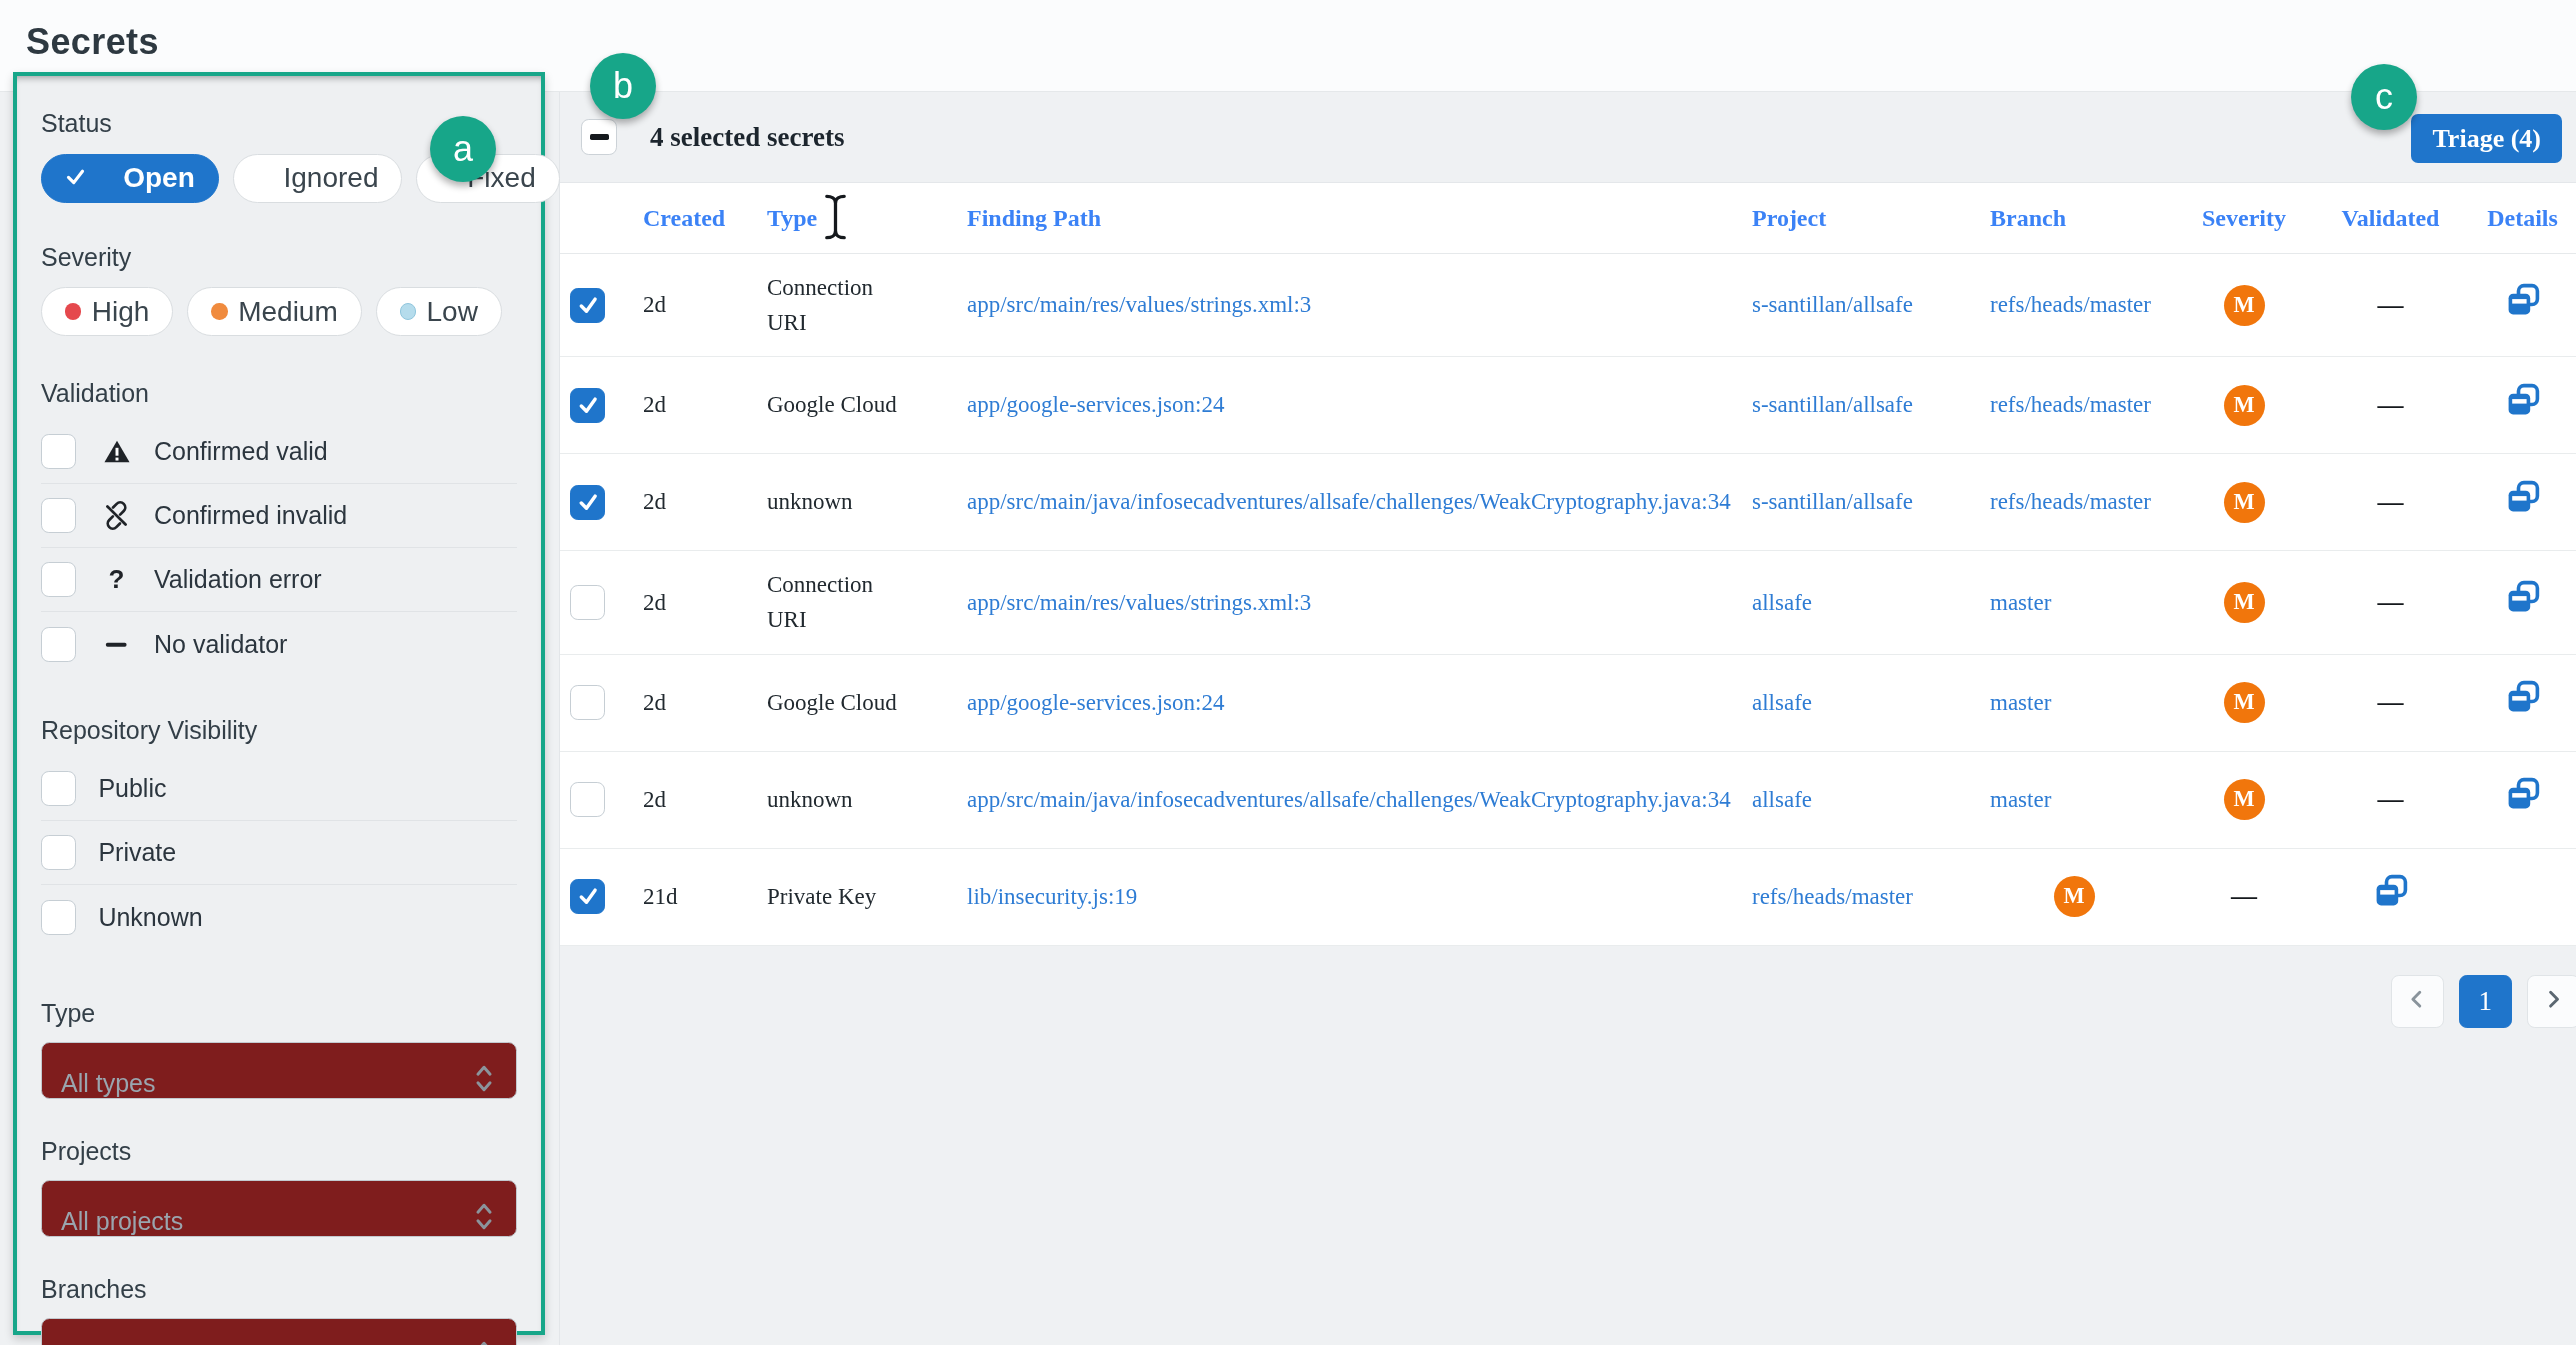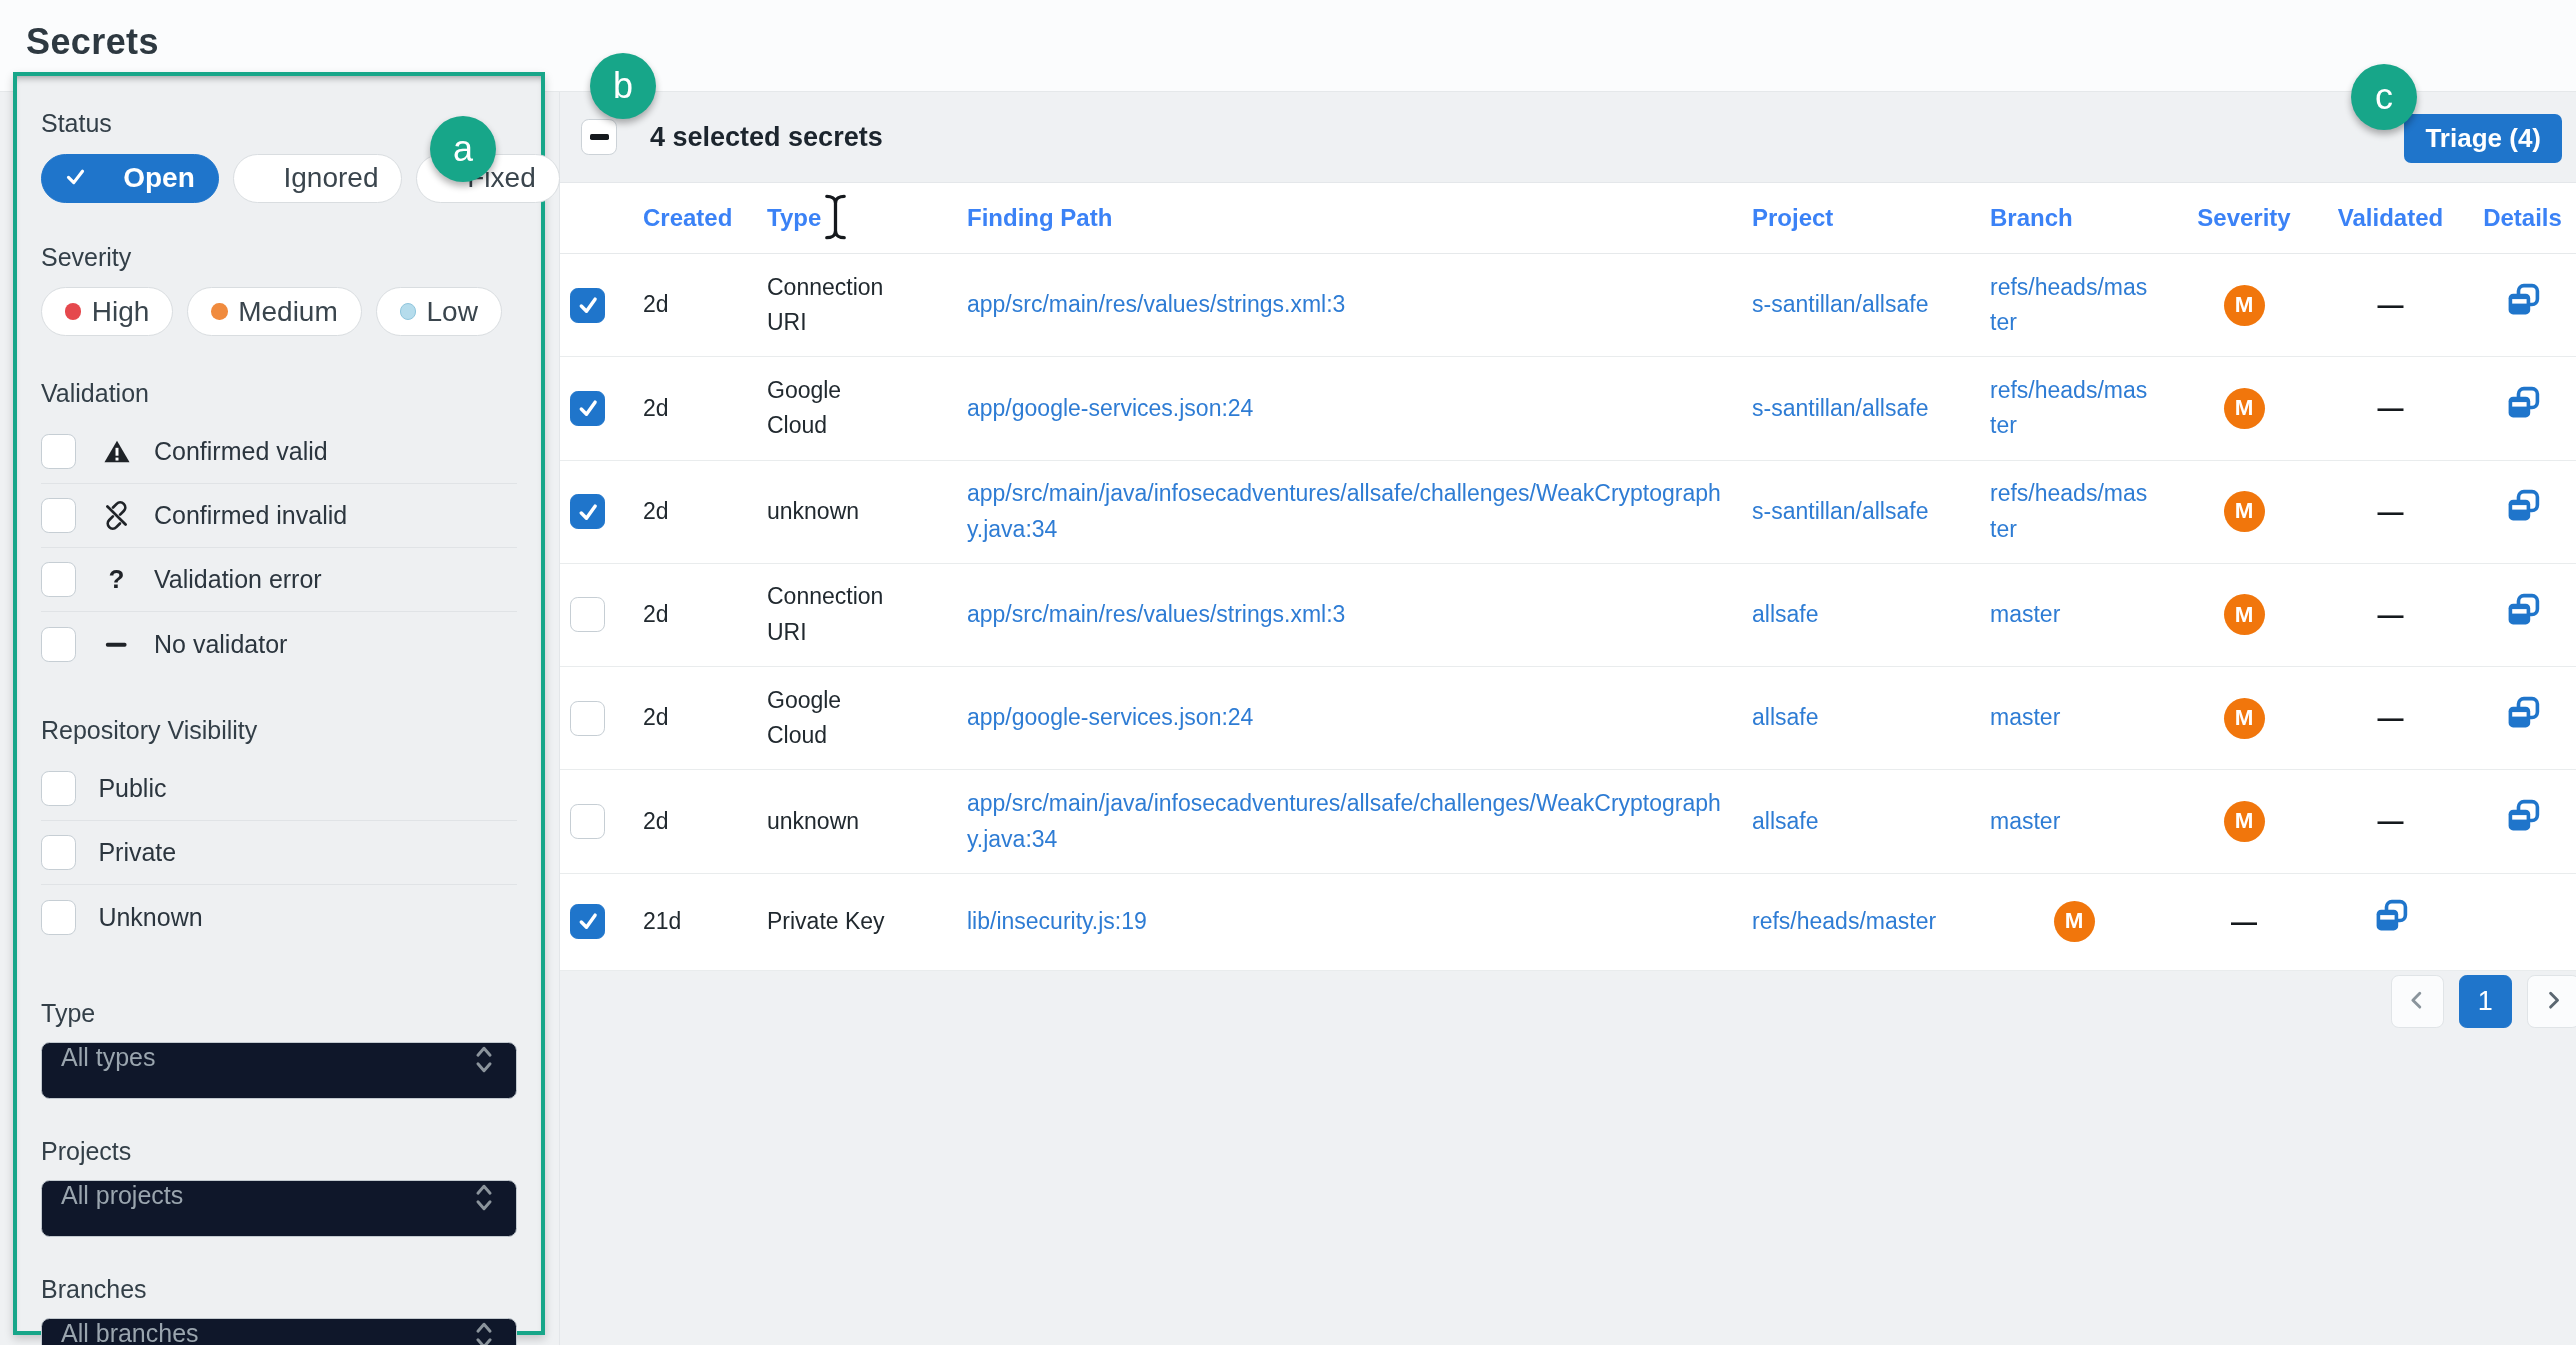--- a/index.html
+++ b/index.html
@@ -22,31 +22,31 @@
   .pill.selected { background:#1f75cb; border-color:#1f75cb; color:#fff; font-weight:bold; }
   .sev-dot { width:16.4px; height:16.4px; border-radius:50%; display:inline-block; }
   .check-list { margin-top:12px; }
   .check-item { display:flex; align-items:center; height:64px; border-bottom:1.7px solid #e0e3e6; }
   .check-item.no-div { border-bottom:none; }
   .cbx { width:35px; height:35px; border-radius:7.8px; background:#fff; border:1.7px solid #c6ced4; flex:none; }
   .cbx.checked { background:#1f75cb; border-color:#1f75cb; display:flex; align-items:center; justify-content:center; }
   .val-icon { width:33px; margin-left:24px; display:flex; justify-content:center; font-size:26px; font-weight:bold; color:#1f2328; flex:none; }
   .check-item .item-label { margin-left:21px; font-size:25px; color:#2b353e; }
   .check-item.plain .item-label { margin-left:22.4px; }
-  .select-box { margin-top:14px; height:57px; background:#0f172a; border:1.7px solid #c2c9cf; border-radius:8.6px;
-                display:flex; align-items:flex-start; justify-content:space-between; padding:0 19px; }
+  .select-box { margin-top:14px; height:57px; background:#7f1d1d; border:1.7px solid #c2c9cf; border-radius:8.6px;
+                display:flex; align-items:flex-end; justify-content:space-between; padding:0 19px; }
   .select-placeholder { font-size:25px; color:#9aa5ae; }
 
   
   .badge { position:absolute; width:66px; height:66px; border-radius:50%; background:#17a689; color:#fff;
            font-size:36px; display:flex; align-items:center; justify-content:center; z-index:6;
            box-shadow:0 4.3px 7px rgba(0,0,0,.3); }
 
   
-  .main { position:absolute; left:559px; top:92px; width:2017px; height:1253px; border-left:1.7px solid #e3e6e9; }
+  .main { position:absolute; left:559px; top:92px; width:2017px; height:1253px; border-left:1.7px solid #e3e6e9;font-family:Liberation Serif, serif; }
   .toolbar { height:91px; background:#eff1f3; display:flex; align-items:center; position:relative; border-bottom:1.7px solid #e4e7ea; }
   .select-all { width:36px; height:36px; margin-left:21px; border-radius:7.8px; background:#fff; border:1.7px solid #ccd2d7;
                 display:flex; align-items:center; justify-content:center; }
   .minus-mark { width:19px; height:5.2px; background:#15191d; border-radius:1.7px; }
   .toolbar-title { margin-left:33px; font-size:27px; font-weight:bold; color:#1c252d; }
   .triage-btn { position:absolute; right:14px; top:22.4px; height:49px; padding:4px 21px; background:#1f75cb; border:none;
                 border-radius:7px; color:#fff; font-size:26px; font-weight:bold; font-family:inherit; }
 
   
   .table { background:#fff; }

